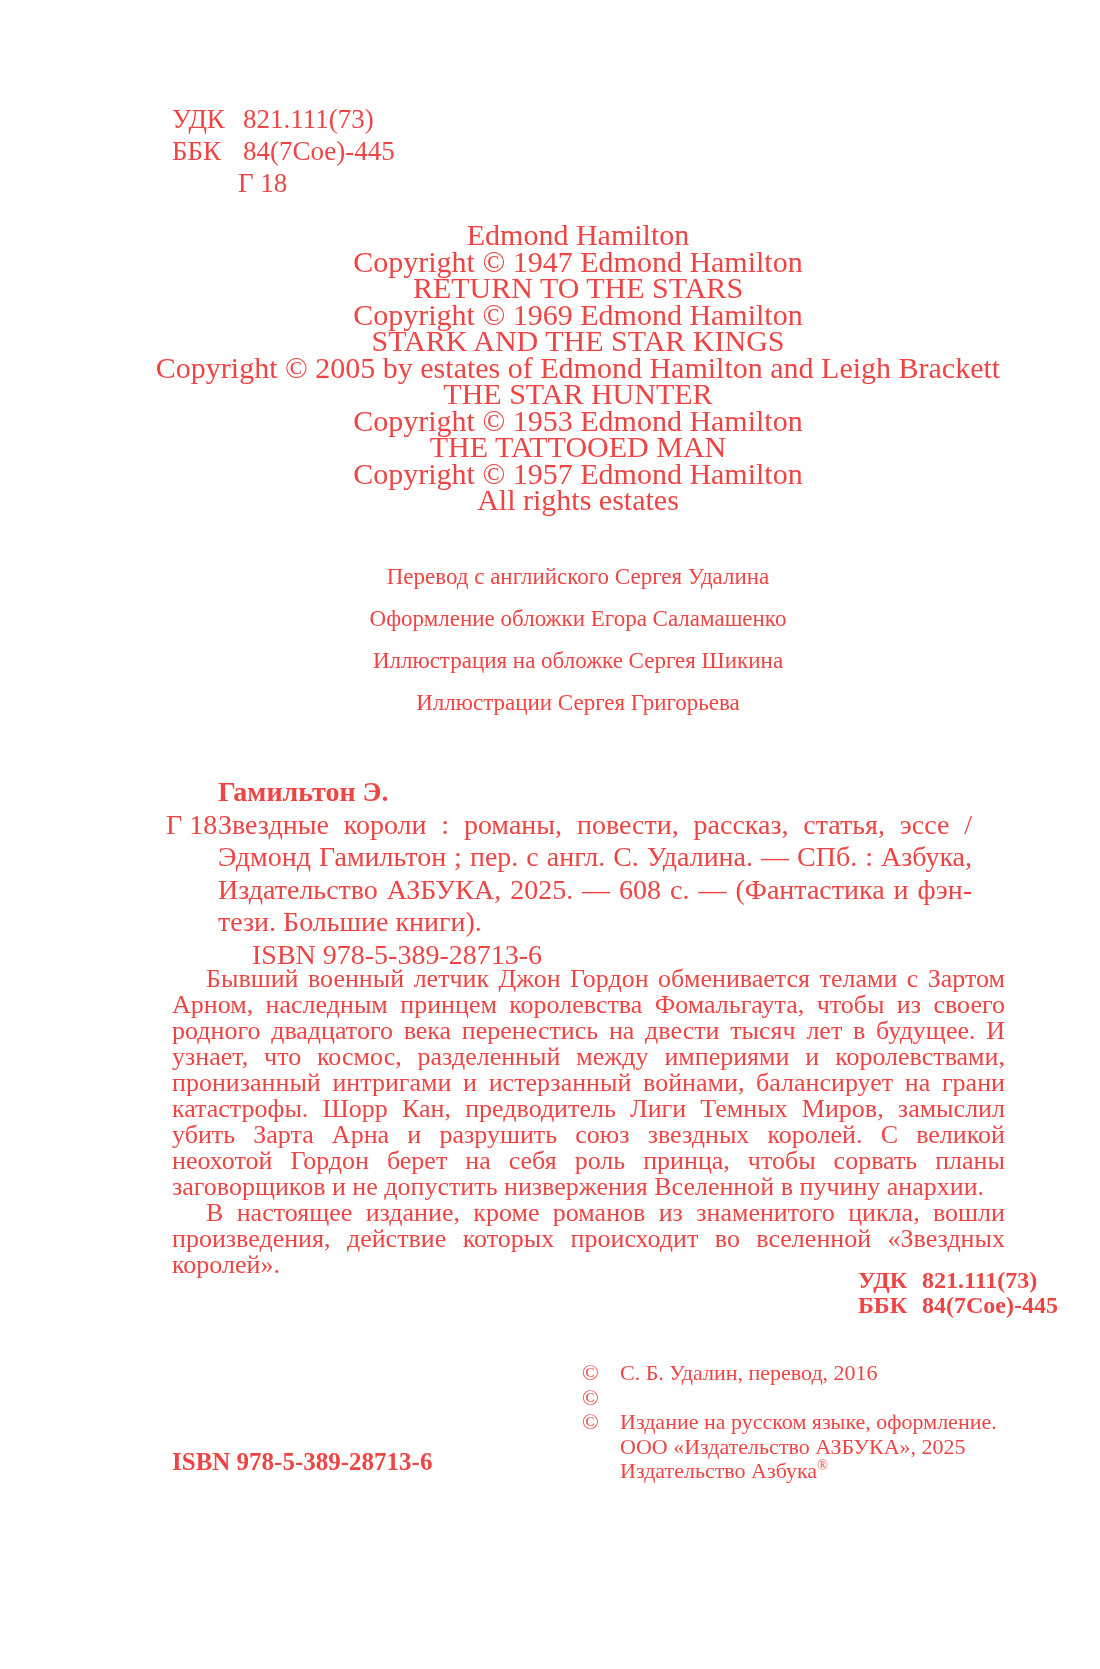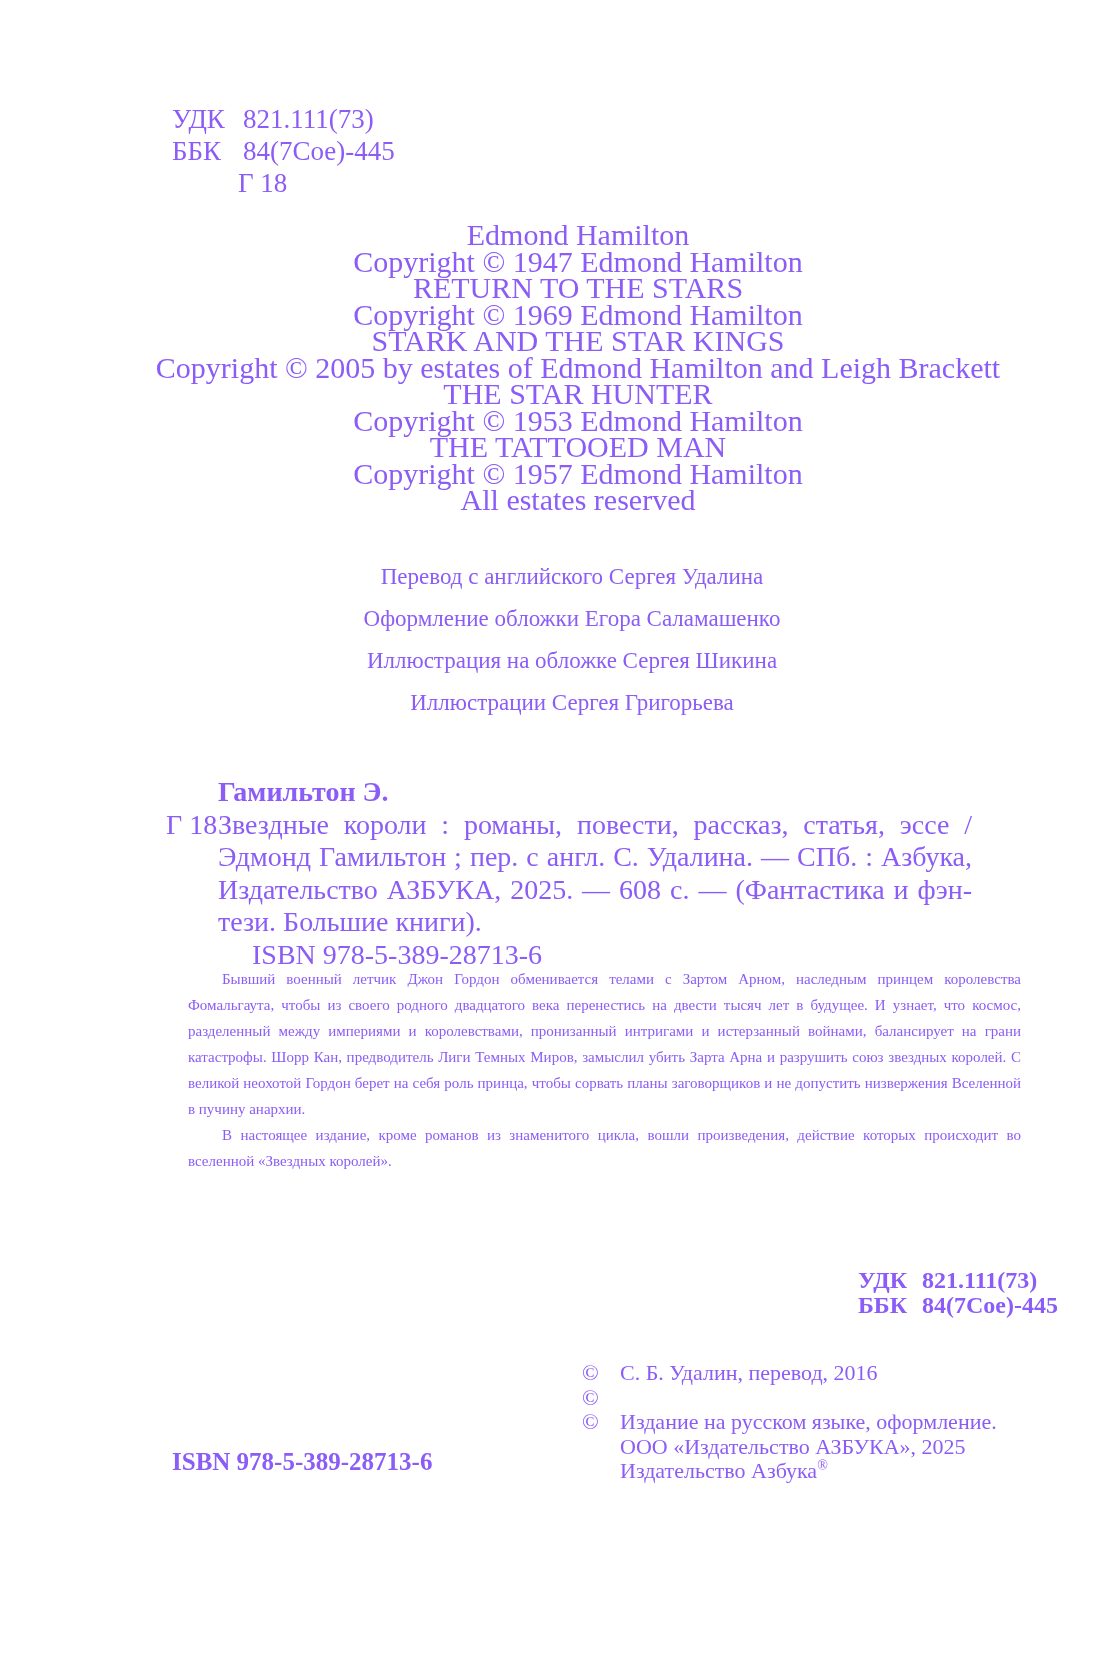--- a/index.html
+++ b/index.html
@@ -2,21 +2,21 @@
 <html><head>
 <meta charset="utf-8">
 <style>
   html, body { margin: 0; padding: 0; background: #ffffff; }
   .page {
     position: relative;
     width: 1100px;
     height: 1669px;
     background: #ffffff;
     font-family: "Liberation Serif", "DejaVu Serif", serif;
-    color: #8b5cf6;
+    color: #ef4444;
     overflow: hidden;
   }
   
   .top-codes {
     position: absolute;
     left: 172px;
     top: 103px;
     font-size: 27px;
     line-height: 32px;
     white-space: nowrap;
@@ -31,21 +31,21 @@
     top: 222px;
     width: 856px;
     text-align: center;
     font-size: 30px;
     line-height: 26.5px;
   }
 
   
   .credits {
     position: absolute;
-    left: 144px;
+    left: 150px;
     top: 564px;
     width: 856px;
     text-align: center;
     font-size: 23px;
     line-height: 26px;
   }
   .credits .credit-line { margin-bottom: 16px; }
 
   
   .catalog {
@@ -72,24 +72,23 @@
     white-space: nowrap;
   }
   .catalog .catalog-isbn { padding-left: 86px; }
 
   
   .annotation {
     position: absolute;
     left: 172px;
     top: 966px;
     width: 833px;
-    font-size: 15px;
+    font-size: 26px;
     line-height: 26px;
     text-align: justify;
-    margin-left: 16px;
   }
   .annotation p { margin: 0; text-indent: 34px; }
 
   
   .bottom-codes {
     position: absolute;
     left: 858px;
     top: 1268px;
     font-size: 24px;
     line-height: 25px;
@@ -136,21 +135,21 @@
     <div>Edmond Hamilton</div>
     <div>Copyright © 1947 Edmond Hamilton</div>
     <div>RETURN TO THE STARS</div>
     <div>Copyright © 1969 Edmond Hamilton</div>
     <div>STARK AND THE STAR KINGS</div>
     <div>Copyright © 2005 by estates of Edmond Hamilton and Leigh Brackett</div>
     <div>THE STAR HUNTER</div>
     <div>Copyright © 1953 Edmond Hamilton</div>
     <div>THE TATTOOED MAN</div>
     <div>Copyright © 1957 Edmond Hamilton</div>
-    <div>All estates reserved</div>
+    <div>All rights estates</div>
   </div>
 
   <div class="credits">
     <div class="credit-line">Перевод с английского Сергея Удалина</div>
     <div class="credit-line">Оформление обложки Егора Саламашенко</div>
     <div class="credit-line">Иллюстрация на обложке Сергея Шикина</div>
     <div class="credit-line">Иллюстрации Сергея Григорьева</div>
   </div>
 
   <div class="catalog">

